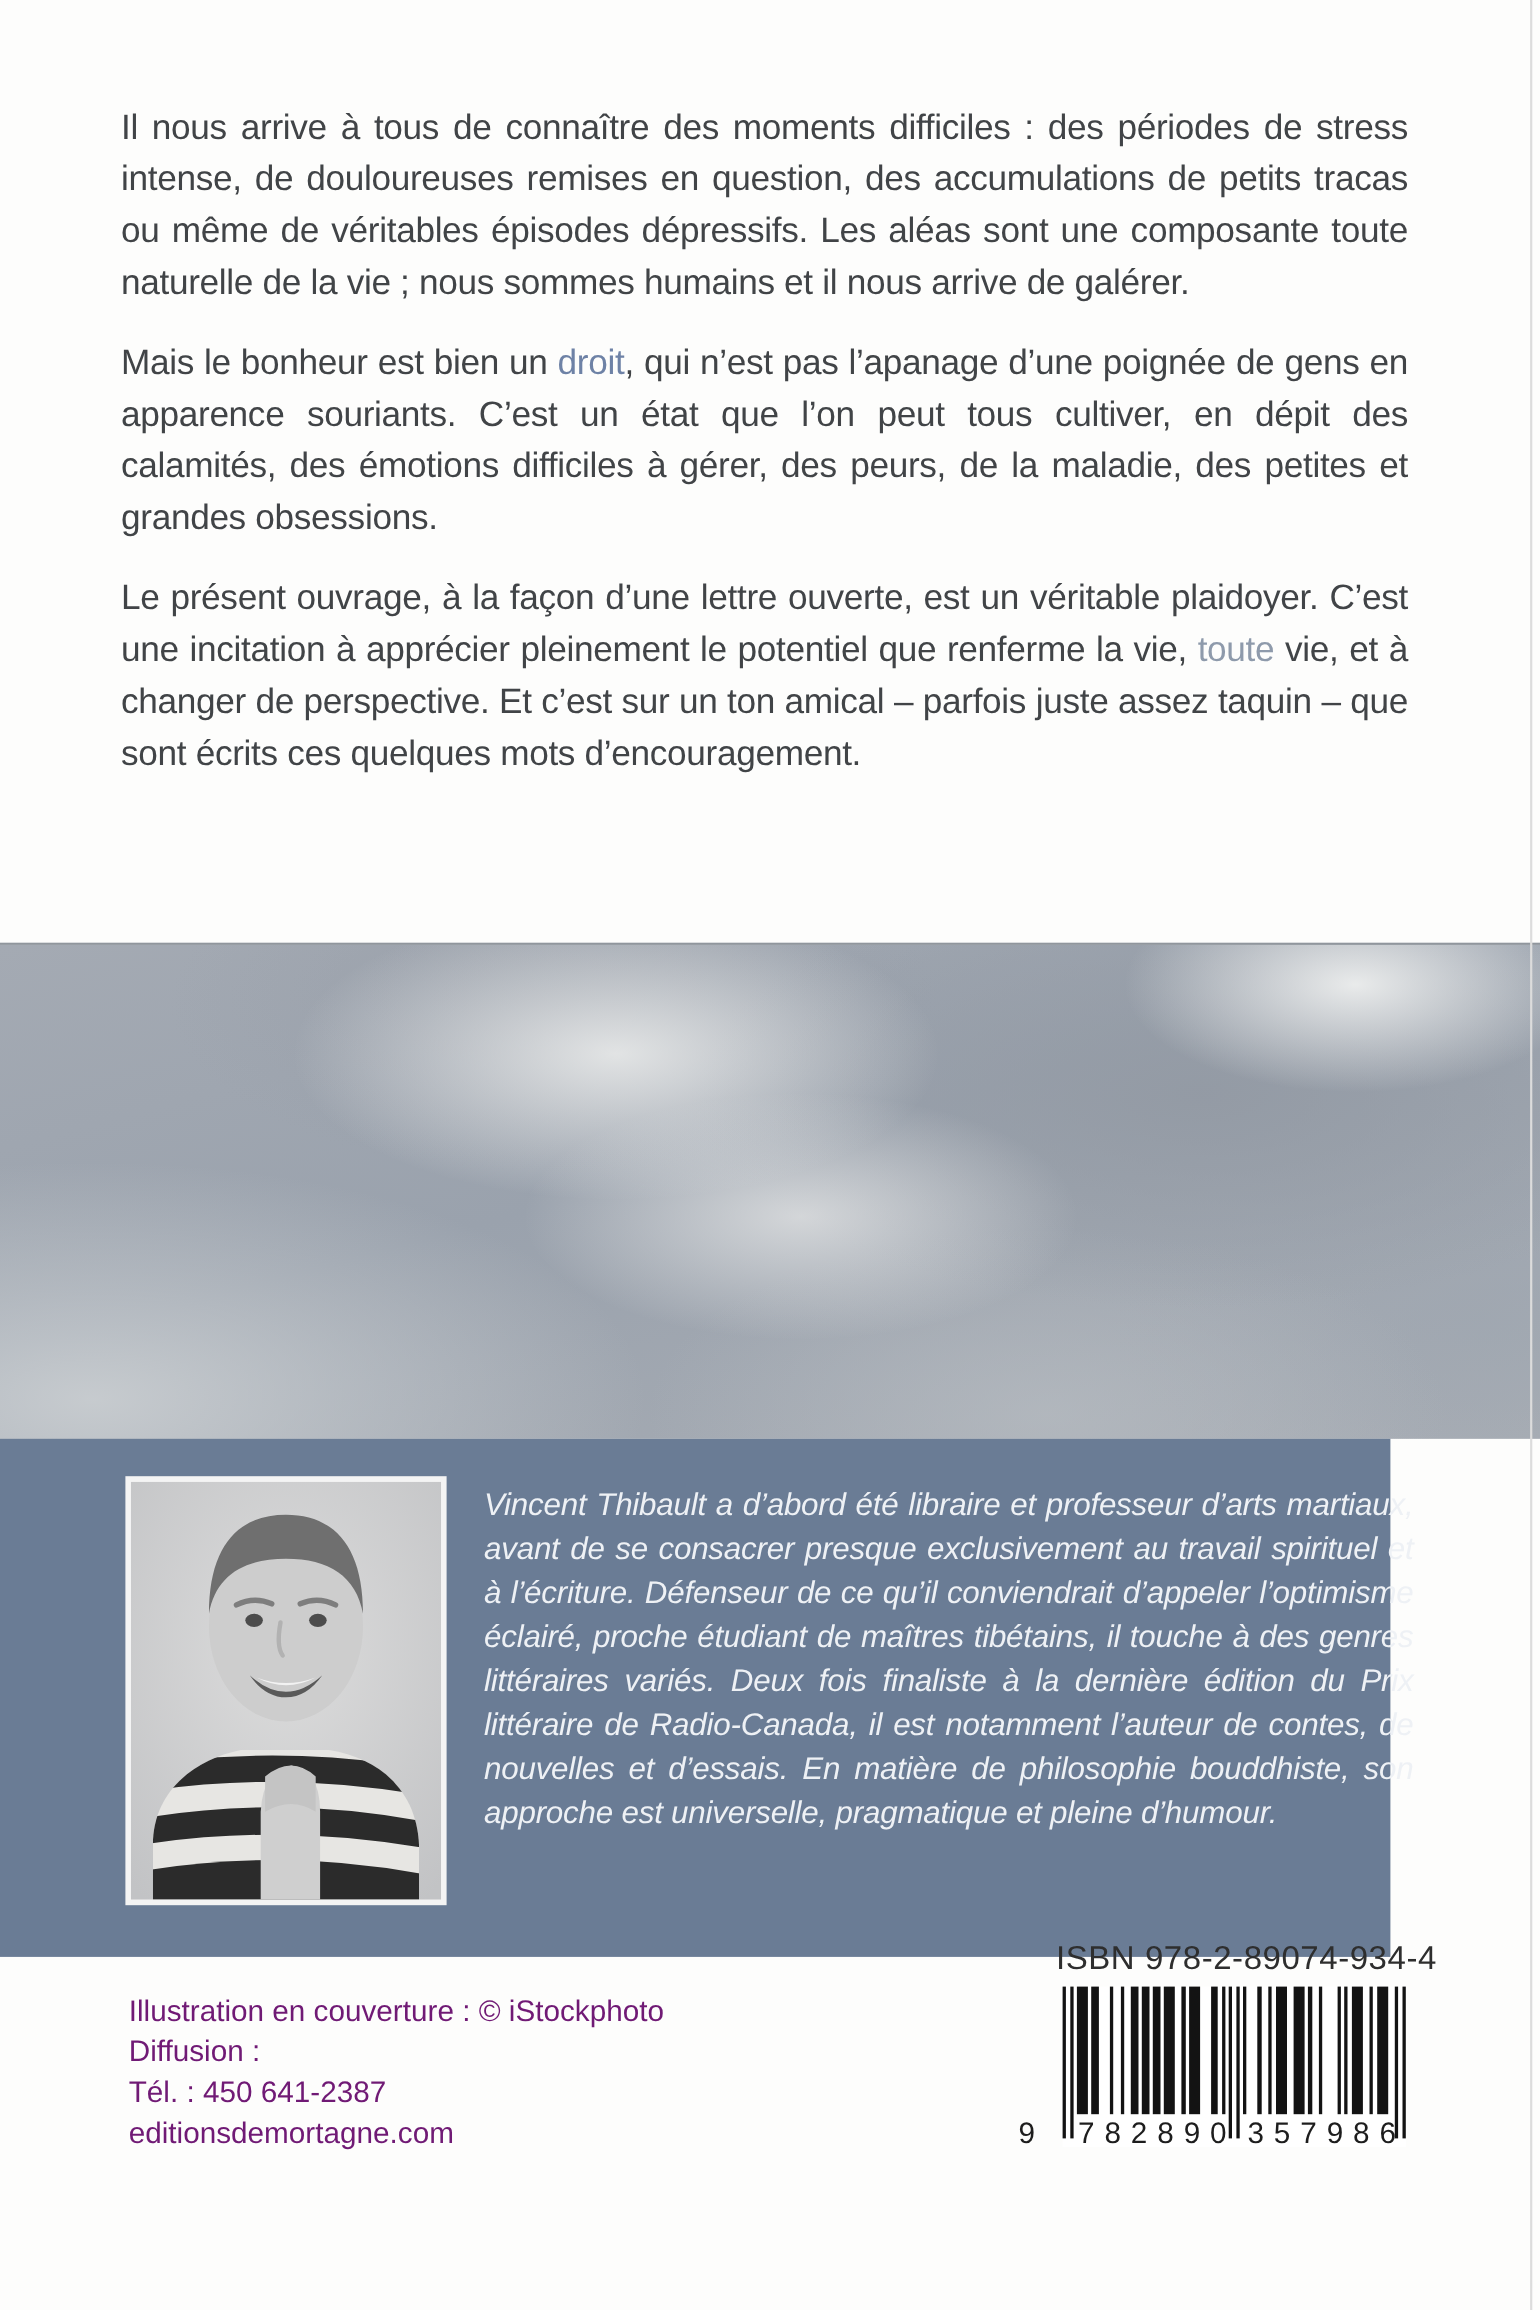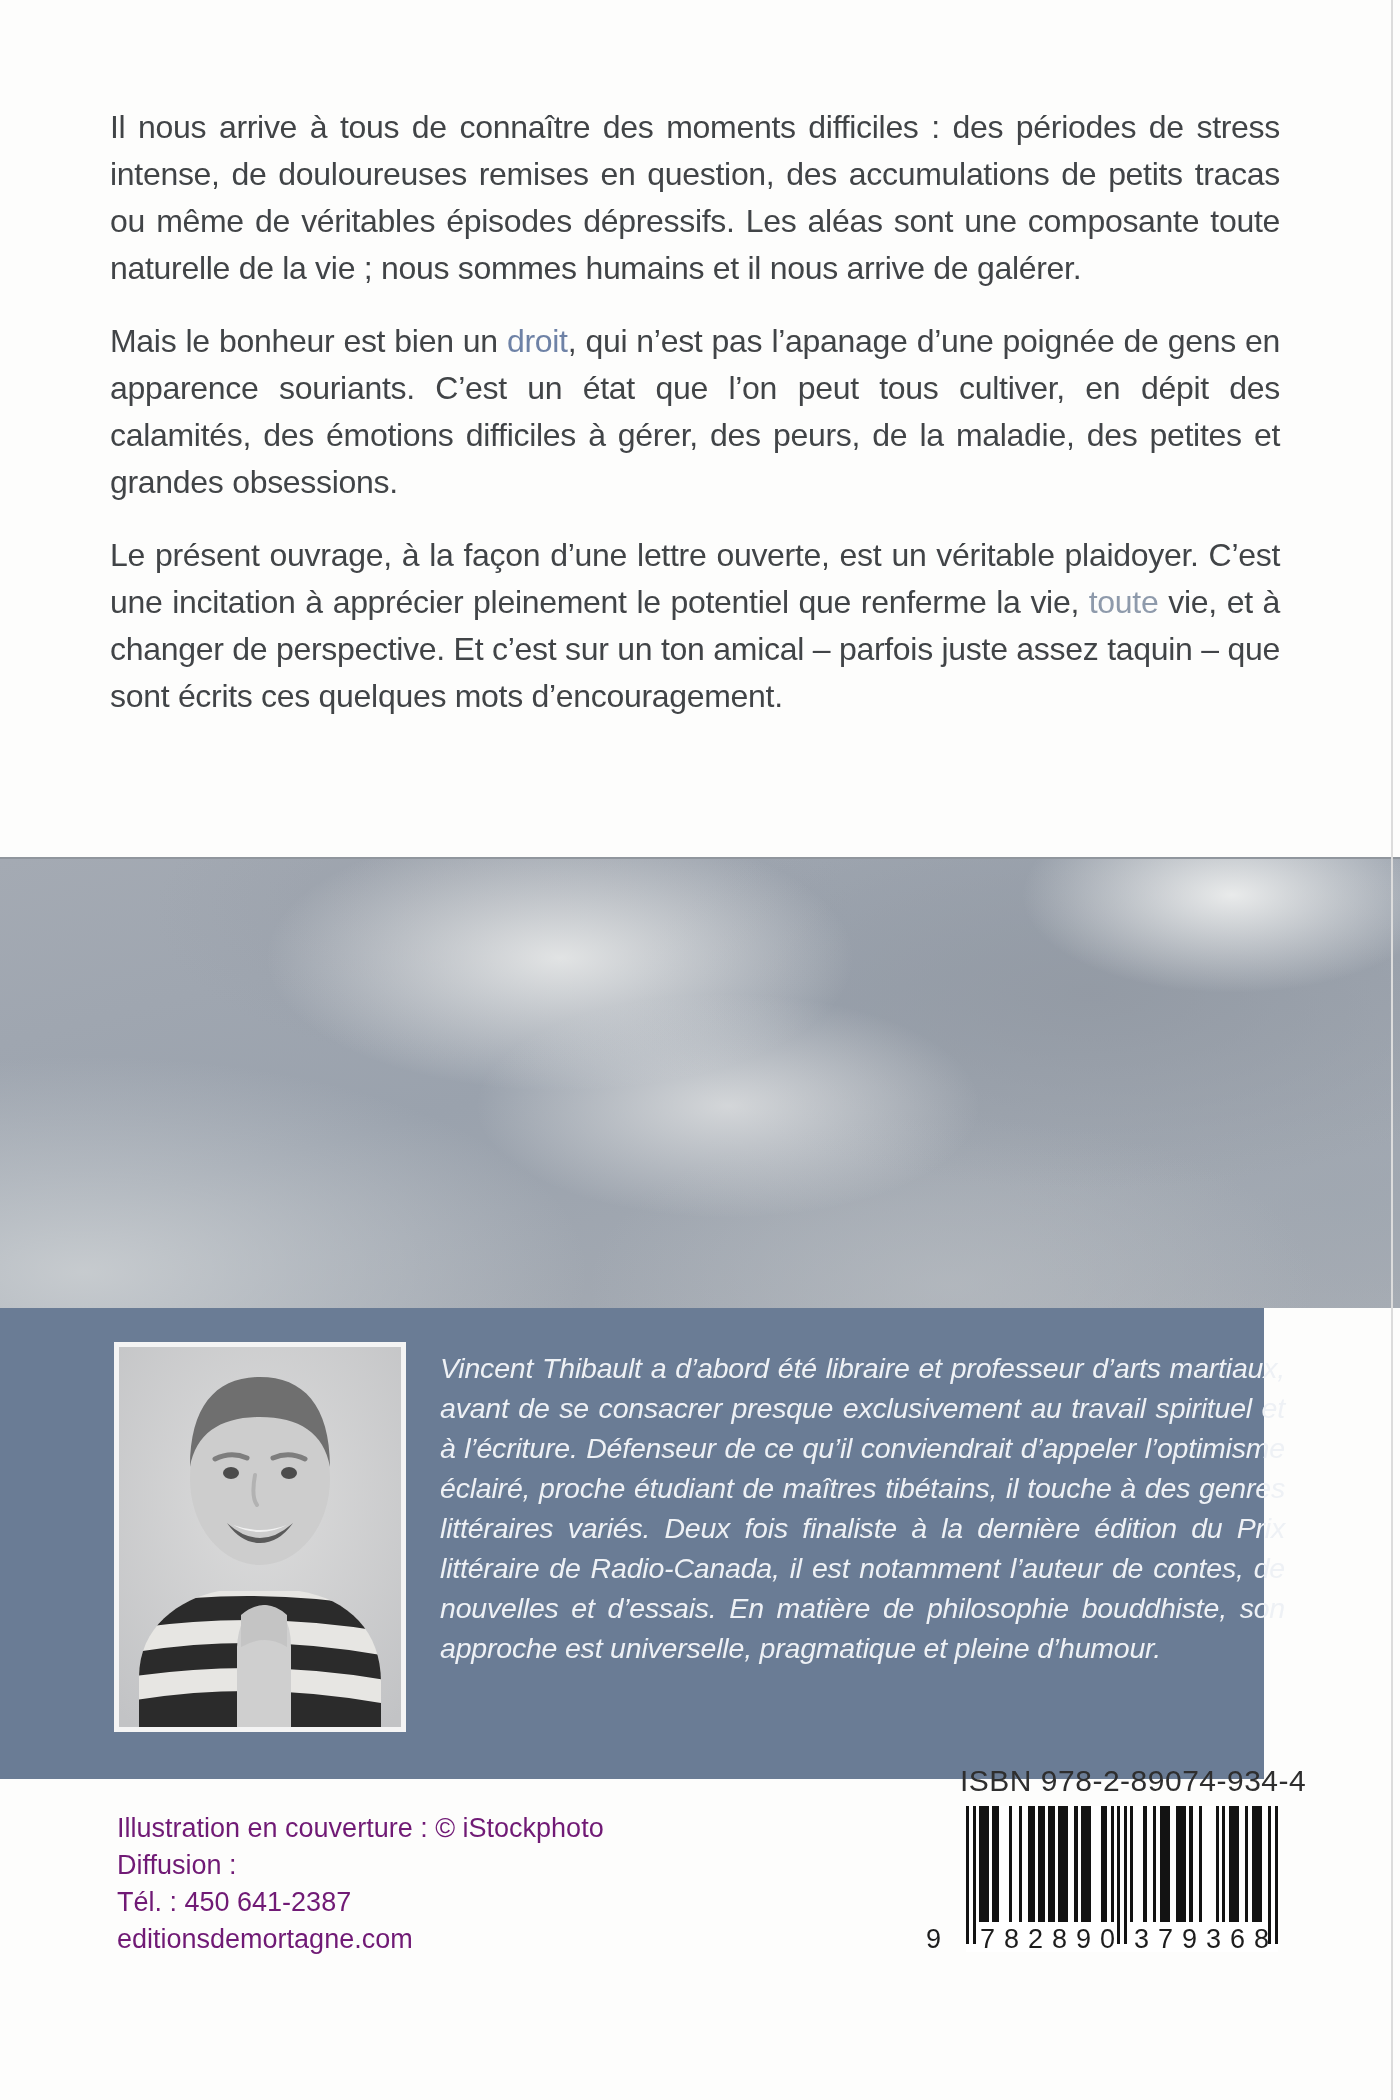--- a/index.html
+++ b/index.html
@@ -10,21 +10,21 @@
   }
   .page-edge{position:absolute;top:0;left:1391px;width:2px;height:2100px;background:#dcdcdc;}
 
   
   .synopsis{
     position:absolute;left:110px;top:92px;width:1170px;
     color:var(--body-text,#414447);
     font-size:32px;line-height:47px;letter-spacing:-0.3px;
     text-align:justify;
   }
-  .synopsis p{margin:12px 0 26px 0;}
+  .synopsis p{margin:0 0 26px 0;}
   .accent-droit{color:var(--accent-droit,#6e82a6);}
   .accent-toute{color:var(--accent-toute,#8e9aab);}
 
   
   .clouds{
     position:absolute;left:0;top:857px;width:1400px;height:451px;
     border-top:2px solid #90969d;box-sizing:border-box;
     background:
       radial-gradient(ellipse 420px 190px at 40% 22%, rgba(238,239,238,0.85), rgba(238,239,238,0) 70%),
       radial-gradient(ellipse 360px 160px at 52% 55%, rgba(230,231,231,0.75), rgba(230,231,231,0) 70%),
@@ -167,17 +167,17 @@
       <div class="bar" style="left: 256.17px; width: 3.28px; height: 116px;"></div>
       <div class="bar" style="left: 262.74px; width: 9.85px; height: 116px;"></div>
       <div class="bar" style="left: 279.16px; width: 3.28px; height: 116px;"></div>
       <div class="bar" style="left: 285.73px; width: 9.85px; height: 116px;"></div>
       <div class="bar" style="left: 302.15px; width: 3.28px; height: 138px;"></div>
       <div class="bar" style="left: 308.72px; width: 3.28px; height: 138px;"></div>
     </div>
   <div class="bc-digits">
     <span class="bc-first">9</span>
     <span class="bc-g1">782890</span>
-    <span class="bc-g2">379368</span>
+    <span class="bc-g2">357986</span>
   </div>
 
   <div class="page-edge"></div>
 </div>
 
 </body></html>

